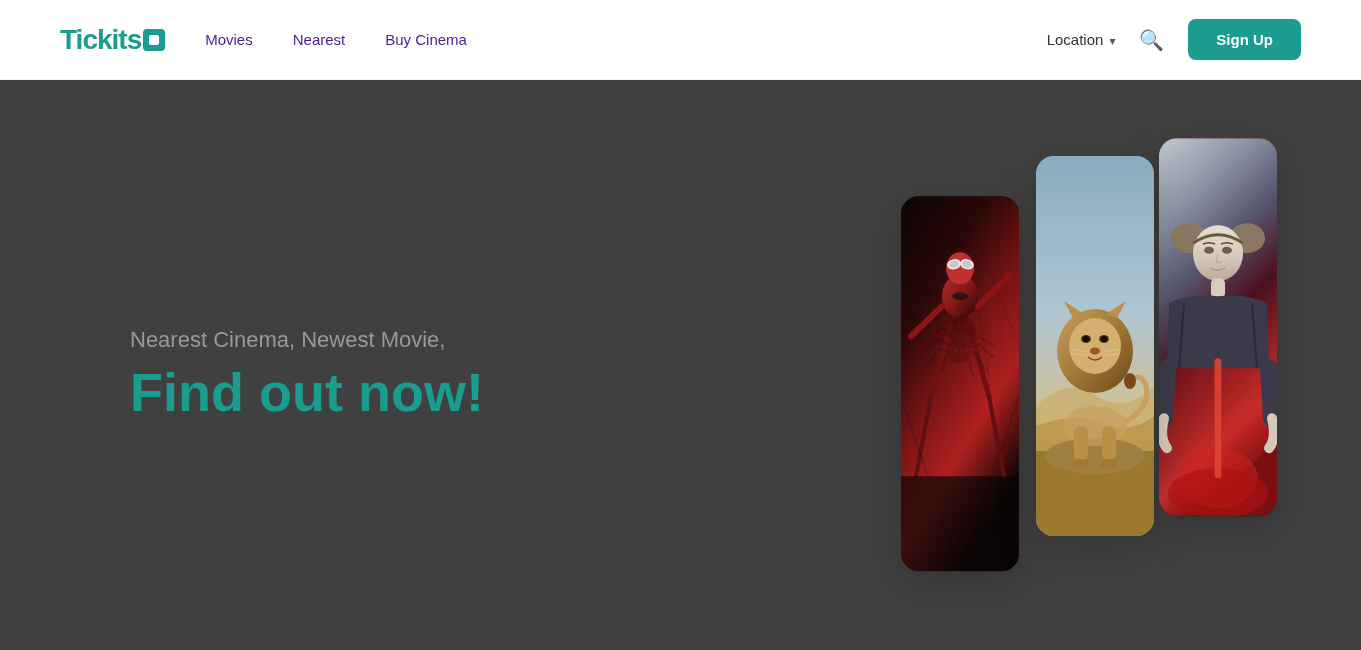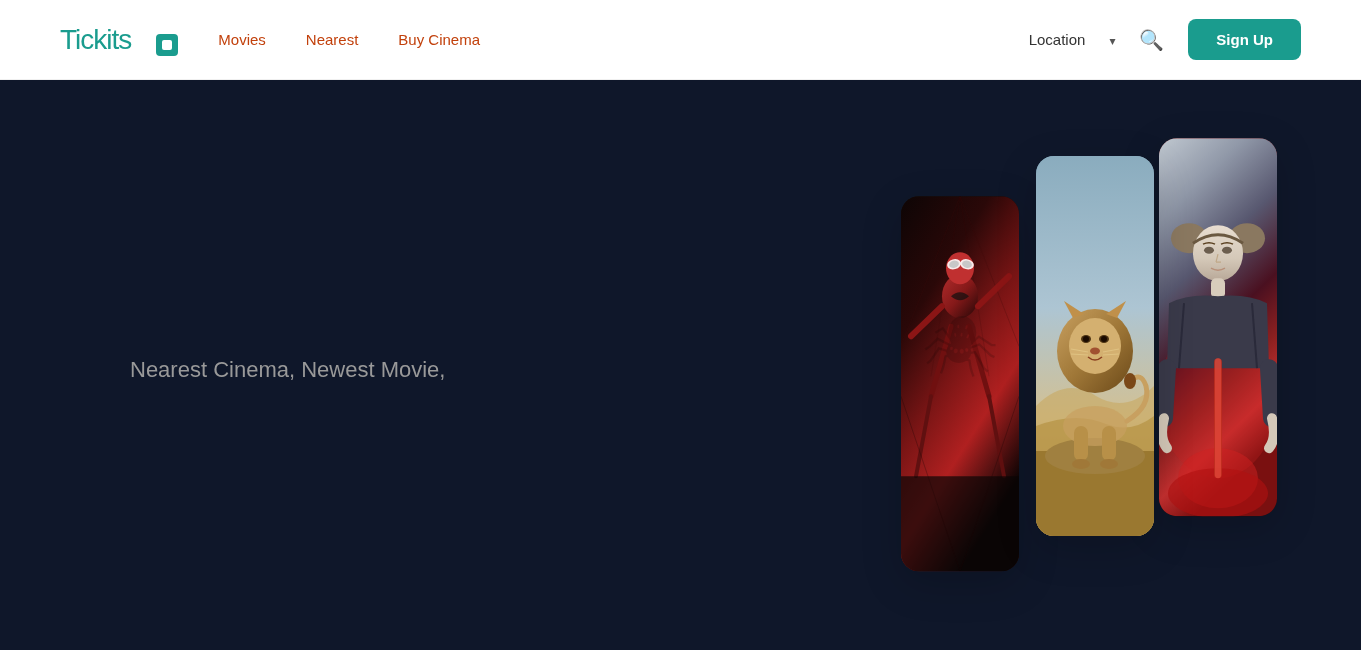--- a/index.html
+++ b/index.html
@@ -19,26 +19,25 @@
       padding: 0 60px;
       height: 80px;
       background: #fff;
       border-bottom: 1px solid #f0f0f0;
       position: relative;
       z-index: 10;
     }
 
     .logo {
       font-size: 28px;
-      font-weight: 400;
+      font-weight: 700;
       color: #1a9c8e;
       letter-spacing: -1px;
       display: flex;
-      align-items: flex-end;
-      gap: 23px;
+      align-items: center;
     }
     .logo span.bracket {
       display: inline-block;
       width: 22px;
       height: 22px;
       background: #1a9c8e;
       border-radius: 4px;
       margin-left: 2px;
       position: relative;
     }
@@ -55,41 +54,41 @@
     }
 
     nav {
       display: flex;
       align-items: center;
       gap: 40px;
       margin-left: 40px;
     }
     nav a {
       text-decoration: none;
-      color: #c2410c;
+      color: #4c1d95;
       font-size: 15px;
       font-weight: 500;
       cursor: pointer;
     }
 
     .header-left {
       display: flex;
       align-items: center;
     }
 
     .header-right {
       display: flex;
       align-items: center;
       gap: 24px;
     }
 
     .location-btn {
       display: flex;
       align-items: flex-end;
-      gap: 24px;
+      gap: 6px;
       font-size: 15px;
       color: #333;
       cursor: pointer;
       font-weight: 500;
     }
     .location-btn .chevron {
       font-size: 12px;
       color: #555;
     }
 
@@ -113,21 +112,21 @@
       text-align: center;
     }
 
     
     .hero {
       display: flex;
       align-items: center;
       height: calc(650px - 80px);
       position: relative;
       overflow: hidden;
-      background: #0f172a;
+      background: #404040;
     }
 
     .hero-text {
       flex: 0 0 auto;
       padding-left: 130px;
       z-index: 5;
       padding-top: 20px;
     }
     .hero-subtitle {
       font-size: 22px;
@@ -245,20 +244,21 @@
     <div class="search-icon-btn">
       <span>🔍</span>
     </div>
     <button class="signup-btn">Sign Up</button>
   </div>
 </header>
 
 <section class="hero">
   <div class="hero-text">
     <p class="hero-subtitle">Nearest Cinema, Newest Movie,</p>
+    <h1 class="hero-title">Find out now!</h1>
   </div>
 
   <div class="posters-area">
 
     <div class="poster-card poster-left">
       <svg class="poster-svg" viewBox="0 0 118 375" xmlns="http://www.w3.org/2000/svg">
         <defs>
           <linearGradient id="sp-bg" x1="0" y1="0" x2="0.5" y2="1">
             <stop offset="0%" stop-color="#0d0505"></stop>
             <stop offset="30%" stop-color="#2a0808"></stop>

